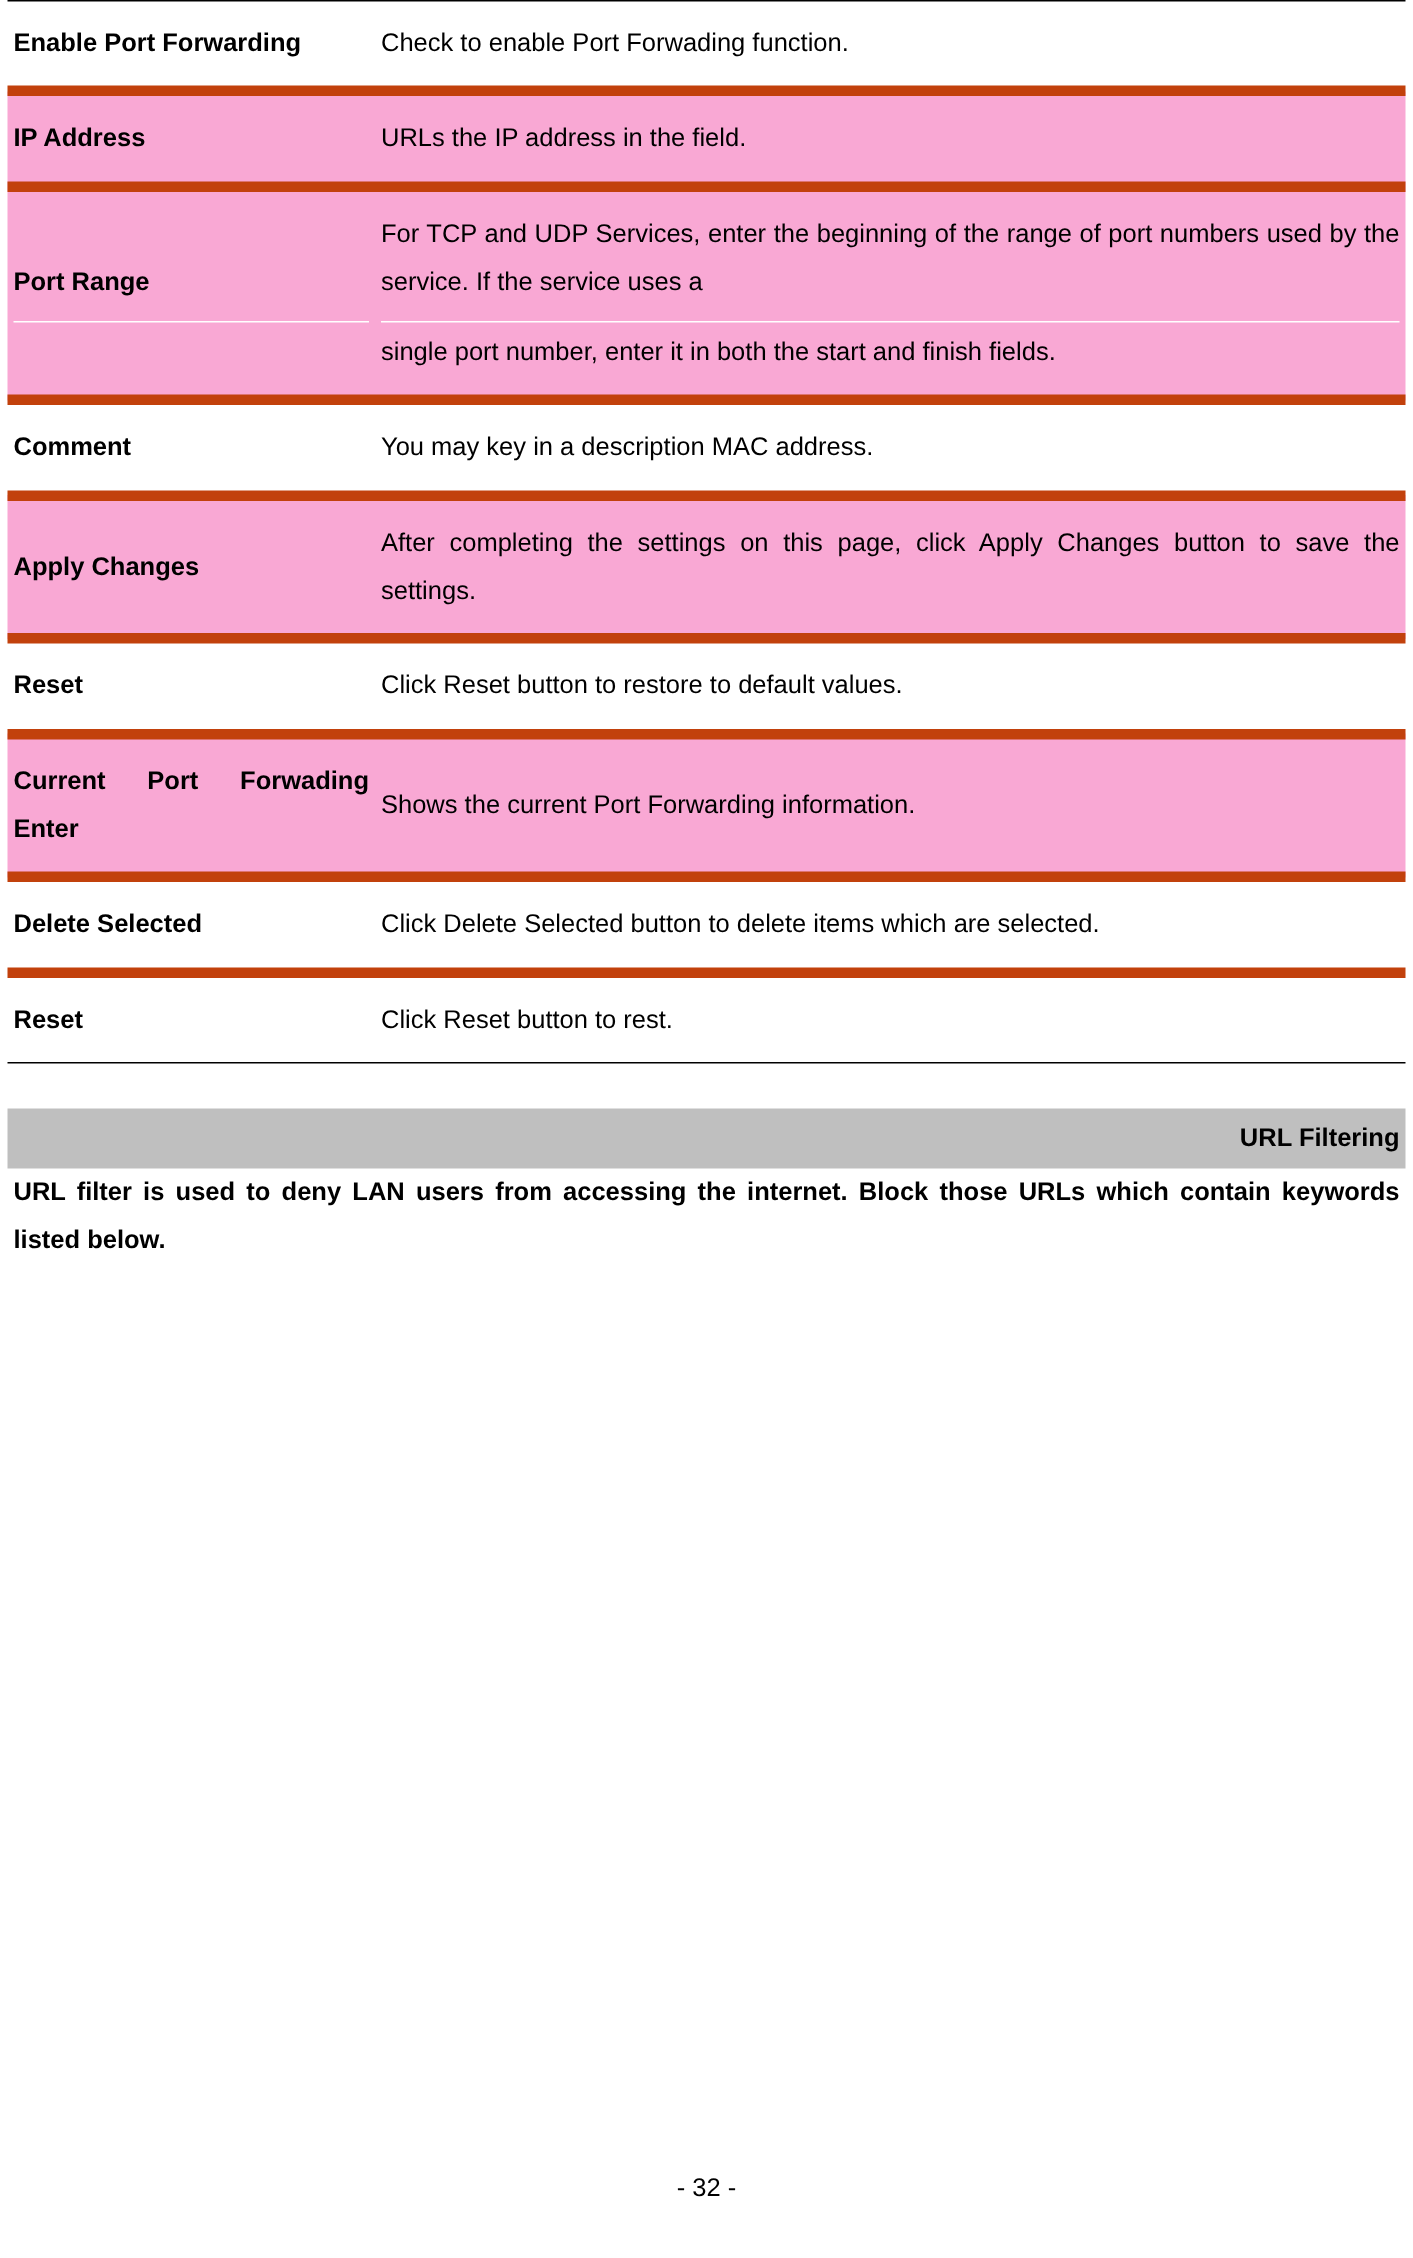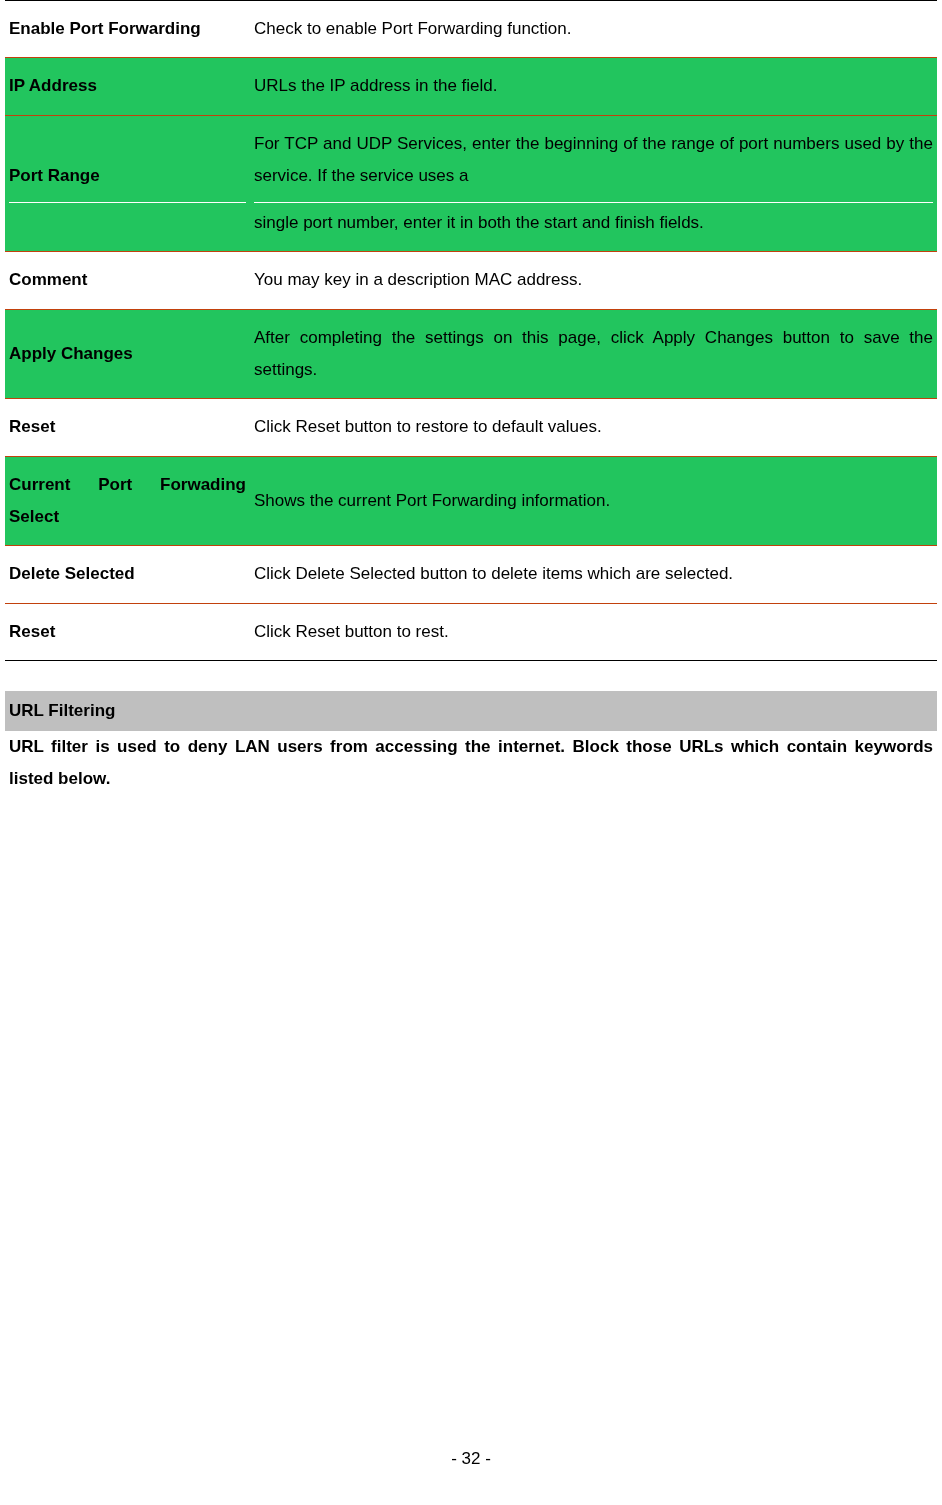--- a/index.html
+++ b/index.html
@@ -18,47 +18,48 @@
       padding: 0 5px;
     }
     table.desc-table {
       width: 100%;
       border-collapse: collapse;
       border-top: 1px solid #000;
       border-bottom: 1px solid #000;
       margin-bottom: 30px;
     }
     table.desc-table td {
-      border-bottom: 1px solid #c2410c;
+      border-bottom: 7px solid #c2410c;
       padding: 12px 4px 12px 4px;
       vertical-align: middle;
     }
     table.desc-table tr:last-child td {
       border-bottom: none;
     }
     td.label {
       width: 245px;
       font-weight: bold;
       text-align: left;
     }
     td.label.justify {
       text-align: justify;
       text-align-last: justify;
     }
     td.value {
       text-align: justify;
     }
     tr.highlight td {
-      background: #22c55e;
+      background: #f9a8d4;
     }
     .section-header {
       background: #bfbfbf;
       font-weight: bold;
       padding: 4px 4px;
       margin-top: 18px;
+      text-align: right;
     }
     .section-body {
       padding: 0 4px 0 4px;
       text-align: justify;
       font-weight: bold;
     }
     .page-number {
       position: absolute;
       bottom: 30px;
       left: 0;
@@ -75,21 +76,21 @@
   </style>
 </head>
 <body>
 
 <div class="content">
 
 <table class="desc-table">
   <tbody>
         <tr>
     <td class="label">Enable Port Forwarding</td>
-    <td class="value">Check to enable Port Forwarding function.</td>
+    <td class="value">Check to enable Port Forwading function.</td>
   </tr>
   <tr class="highlight">
     <td class="label">IP Address</td>
     <td class="value">URLs the IP address in the field.</td>
   </tr>
   <tr class="highlight">
     <td class="label">
       <div class="inner-sep"><span>Port Range</span></div>
     </td>
     <td class="value">
@@ -103,21 +104,21 @@
   </tr>
   <tr class="highlight">
     <td class="label">Apply Changes</td>
     <td class="value">After completing the settings on this page, click Apply Changes button to save the settings.</td>
   </tr>
   <tr>
     <td class="label">Reset</td>
     <td class="value">Click Reset button to restore to default values.</td>
   </tr>
   <tr class="highlight">
-    <td class="label justify">Current Port Forwading Select</td>
+    <td class="label justify">Current Port Forwading Enter</td>
     <td class="value">Shows the current Port Forwarding information.</td>
   </tr>
   <tr>
     <td class="label">Delete Selected</td>
     <td class="value">Click Delete Selected button to delete items which are selected.</td>
   </tr>
   <tr>
     <td class="label">Reset</td>
     <td class="value">Click Reset button to rest.</td>
   </tr>

